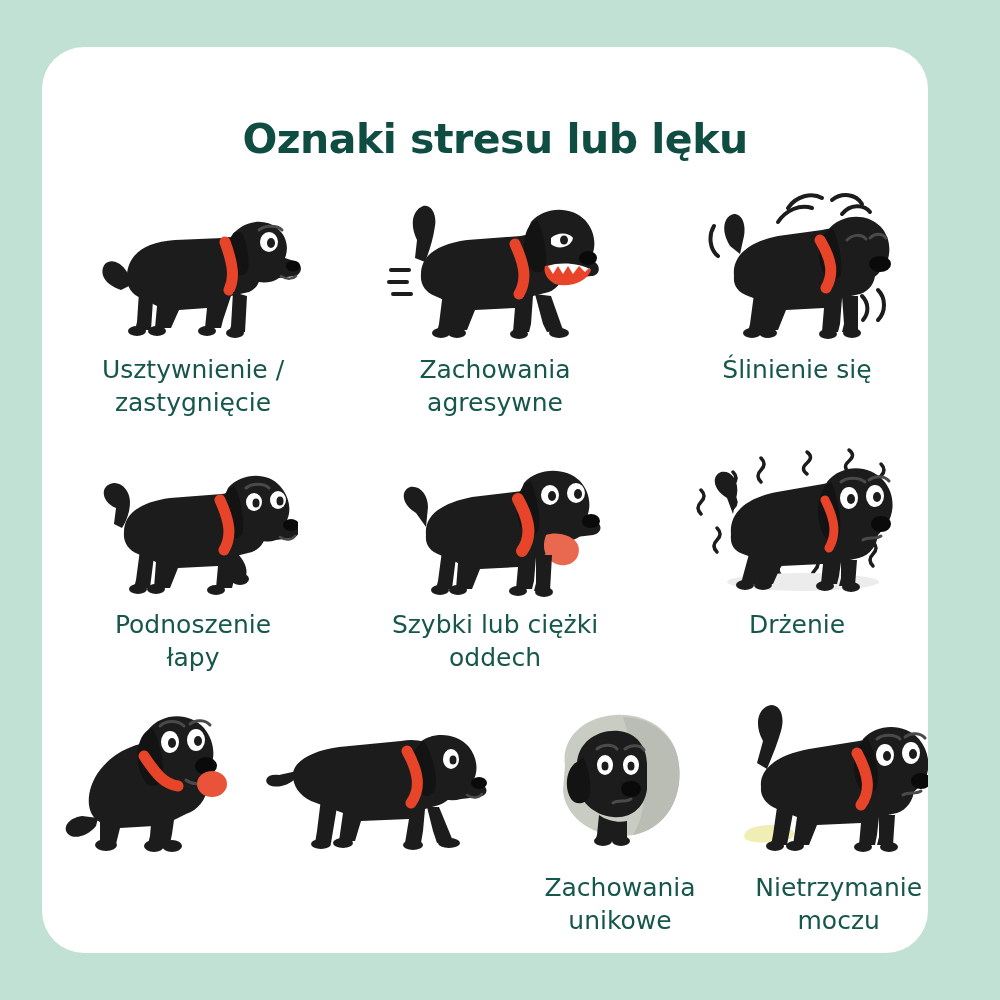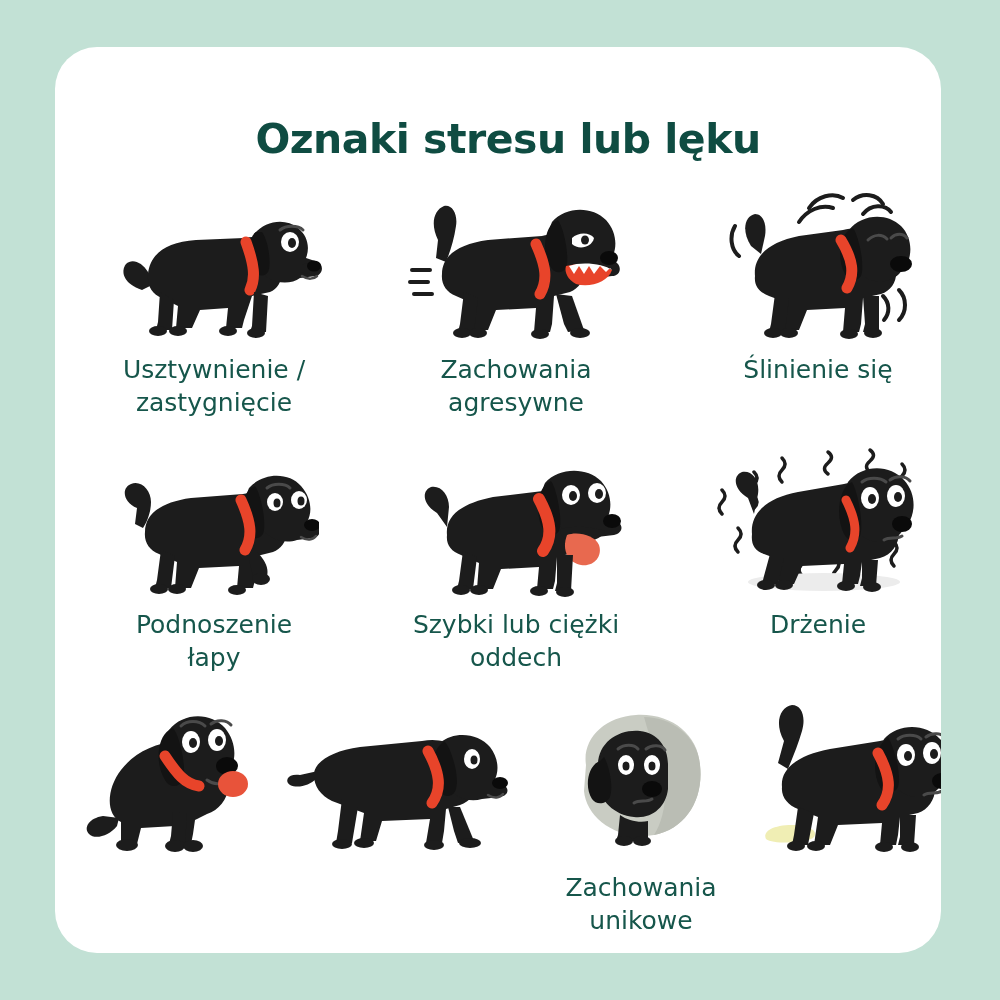--- a/index.html
+++ b/index.html
@@ -15,21 +15,21 @@
   }
   #poster {
     position: relative;
     width: 1000px;
     height: 1000px;
     background: #c2e1d5;
     box-sizing: border-box;
   }
   #card {
     position: absolute;
-    left: 55px;
+    left: 42px;
     top: 47px;
     width: 886px;
     height: 906px;
     background: #ffffff;
     border-radius: 42px;
     box-sizing: border-box;
     overflow: hidden;
   }
   #title {
     position: absolute;
@@ -41,21 +41,20 @@
     font-size: 41px;
     font-weight: bold;
     letter-spacing: -0.5px;
     color: #0f4c42;
   }
   .grid {
     position: absolute;
     left: 0;
     top: 130px;
     width: 906px;
-    padding-left: 8px;
   }
   .row {
     display: flex;
     width: 906px;
     align-items: flex-start;
   }
   .cell {
     flex: 1 1 0;
     display: flex;
     flex-direction: column;
@@ -479,19 +478,21 @@
               <path d="M126 60 C138 82 140 98 130 112" stroke="#e8442a" stroke-width="11" fill="none" stroke-linecap="round"></path>
 
               <path d="M46 114 L42 142 L40 152 L56 152 L62 120 Z" fill="#1c1c1c"></path>
               <path d="M148 122 L148 144 L146 152 L162 152 L164 122 Z" fill="#1c1c1c"></path>
               <ellipse cx="44" cy="153" rx="9" ry="5" fill="#1c1c1c"></ellipse>
               <ellipse cx="64" cy="153" rx="9" ry="5" fill="#1c1c1c"></ellipse>
               <ellipse cx="132" cy="154" rx="9" ry="5" fill="#1c1c1c"></ellipse>
               <ellipse cx="158" cy="154" rx="9" ry="5" fill="#1c1c1c"></ellipse>
             </svg>
           </div>
+          <div class="caption">Nietrzymanie
+moczu</div>
         </div>
 
       </div>
 
     </div>
   </div>
 </div>
 
 </body></html>

